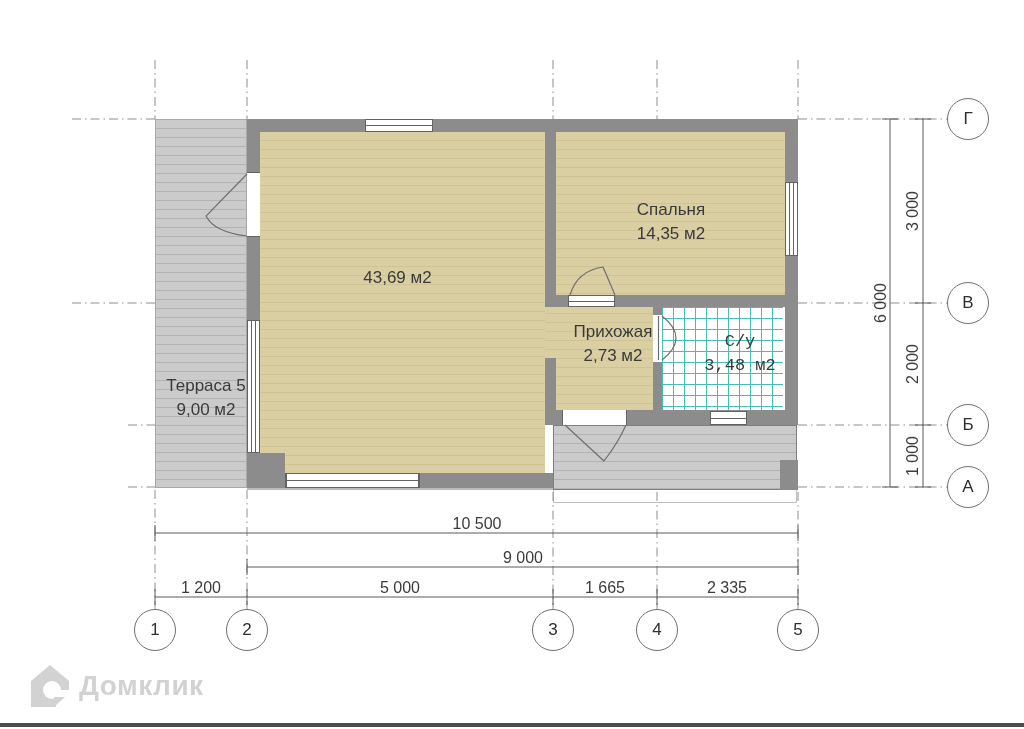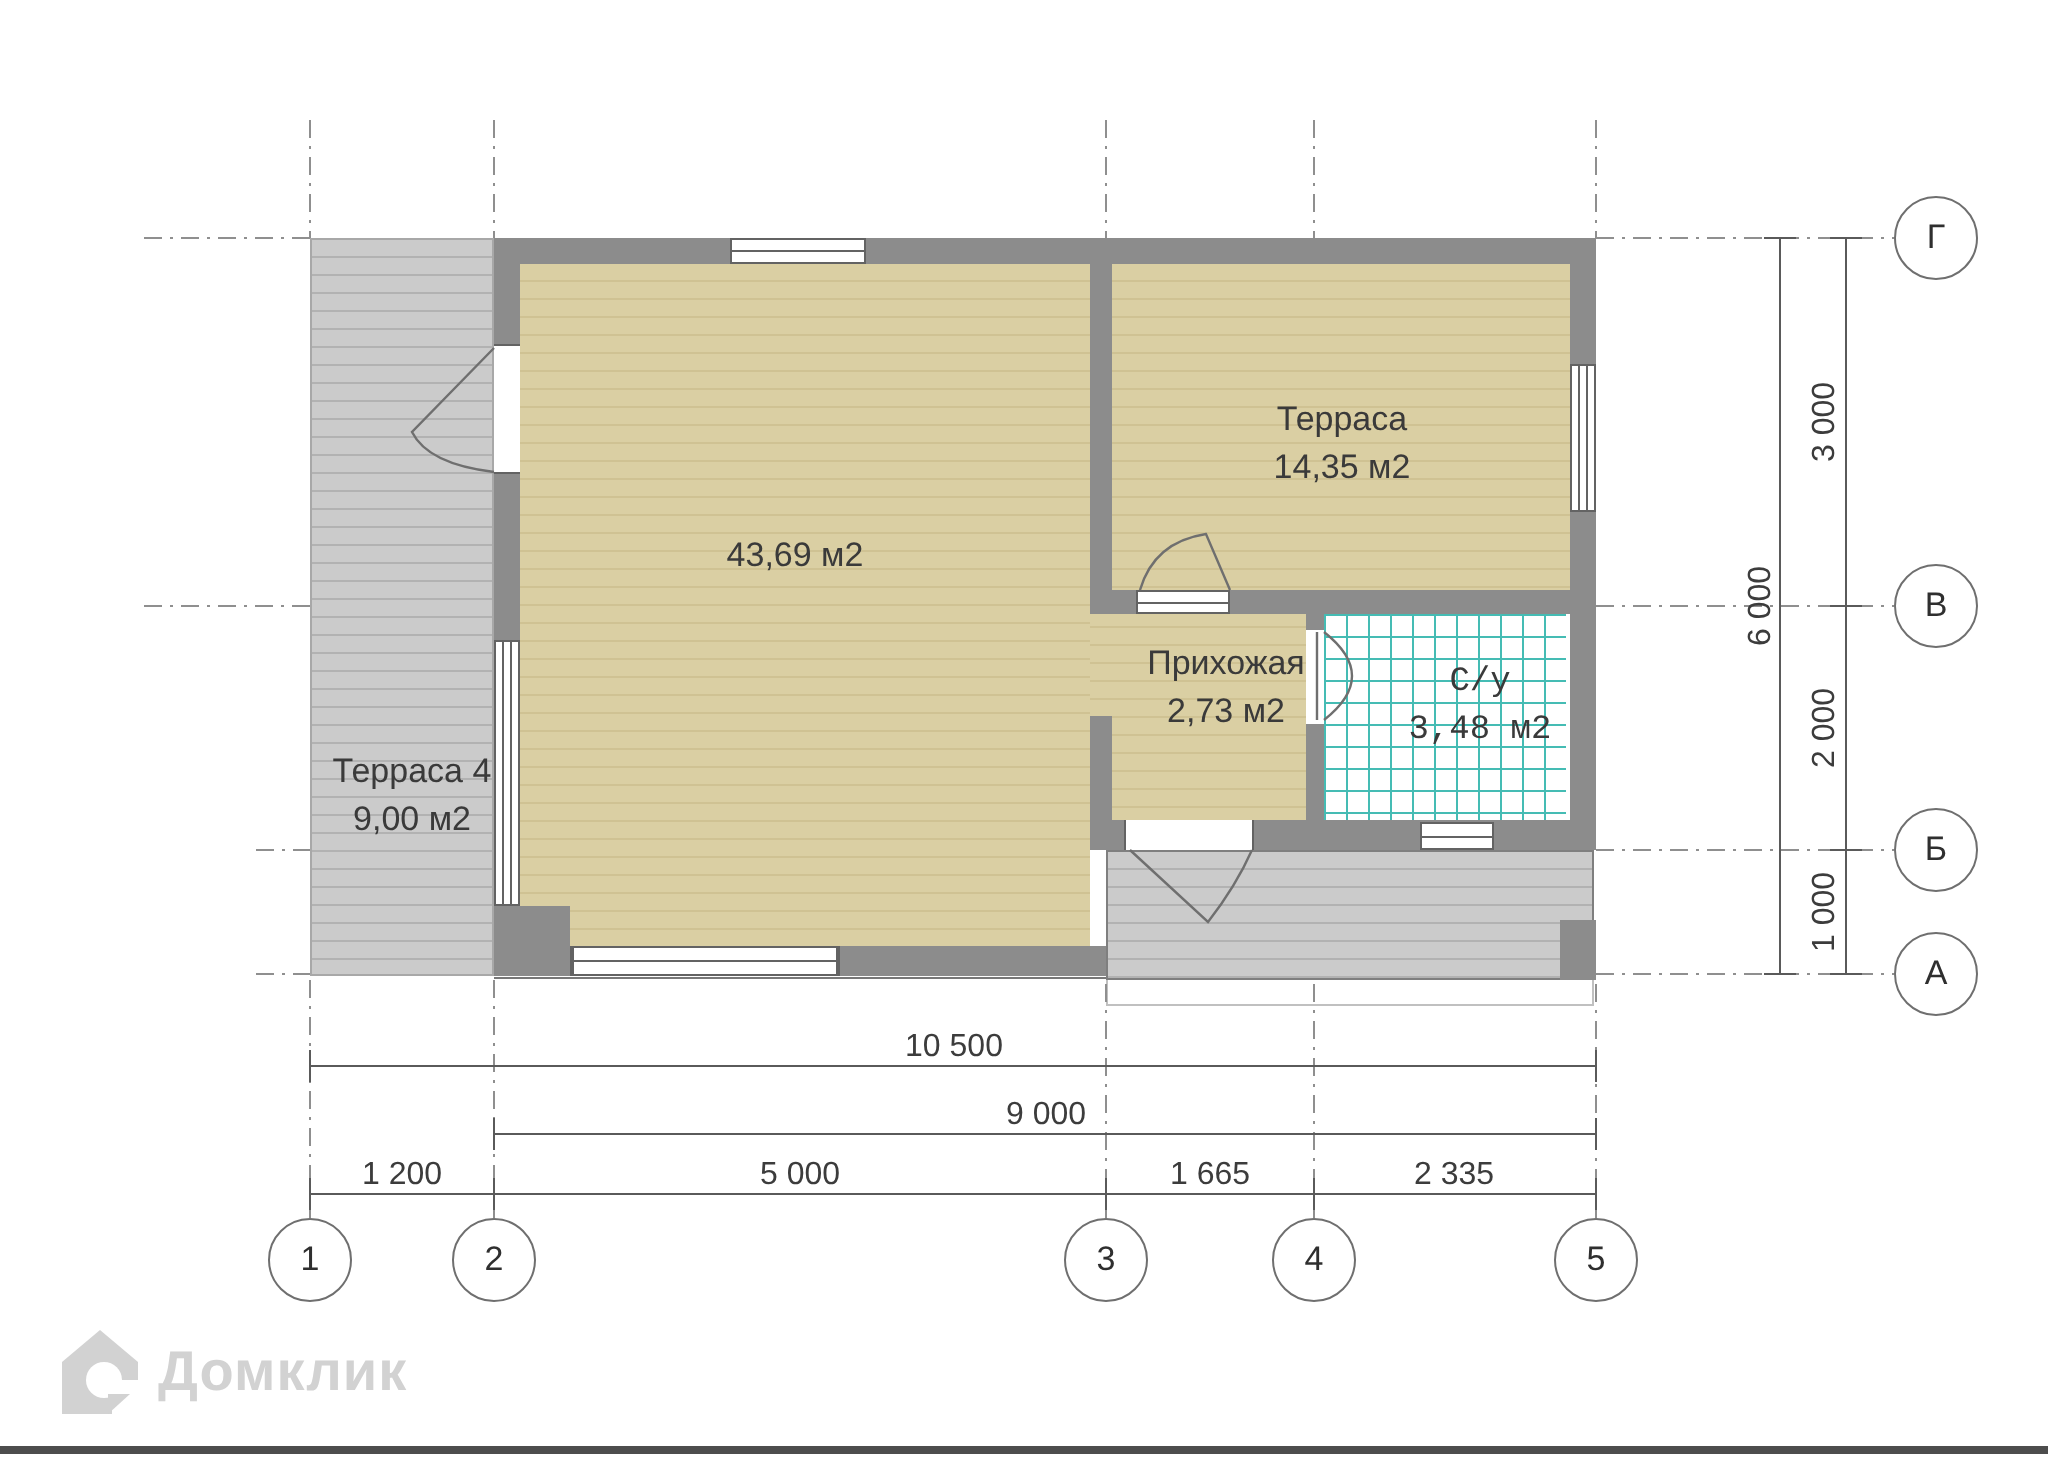--- a/index.html
+++ b/index.html
@@ -99,33 +99,33 @@
       <path d="M662 316 Q690 338 662 360 M658.5 316 V360"></path>
       <path d="M565 425 L604 461 Q618 443 626 425"></path>
     </g>
     <path d="M247 489H553" stroke="#787878" stroke-width="1"></path>
   </svg>
 
   <div class="abs room-label" style="left:280px;top:266px;width:235px;">
     <div>43,69 м2</div>
   </div>
   <div class="abs room-label" style="left:580px;top:198px;width:182px;">
-    <div>Терраса</div>
+    <div>Спальня</div>
     <div>14,35 м2</div>
   </div>
   <div class="abs room-label" style="left:551px;top:320px;width:124px;">
     <div>Прихожая</div>
     <div>2,73 м2</div>
   </div>
   <div class="abs room-label" style="left:680px;top:330px;width:120px;font-family:Liberation Mono, monospace;">
     <div>С/у</div>
     <div>3,48 м2</div>
   </div>
   <div class="abs room-label" style="left:146px;top:374px;width:120px;">
-    <div>Терраса 4</div>
+    <div>Терраса 5</div>
     <div>9,00 м2</div>
   </div>
 
   <div class="abs dim-h" style="left:477px;top:515px;">10 500</div>
   <div class="abs dim-h" style="left:523px;top:549px;">9 000</div>
   <div class="abs dim-h" style="left:201px;top:579px;">1 200</div>
   <div class="abs dim-h" style="left:400px;top:579px;">5 000</div>
   <div class="abs dim-h" style="left:605px;top:579px;">1 665</div>
   <div class="abs dim-h" style="left:727px;top:579px;">2 335</div>
 

